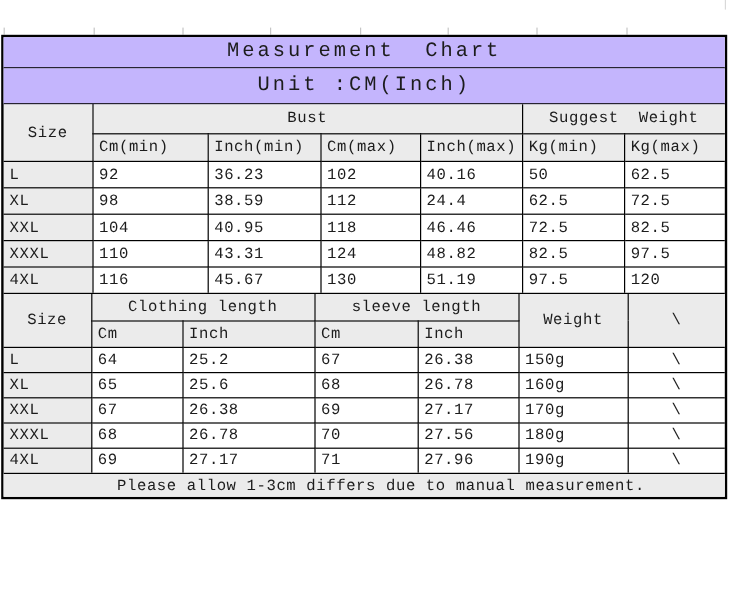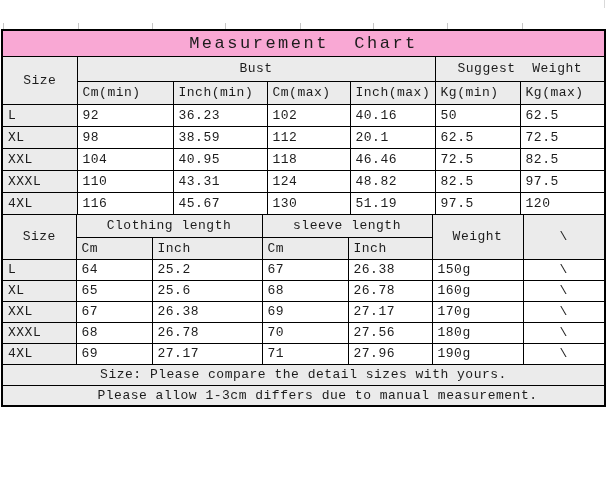--- a/index.html
+++ b/index.html
@@ -6,21 +6,21 @@
   body {
     width:608px; height:500px; position:relative; background:#ffffff;
     font-family:"Liberation Mono","DejaVu Sans Mono",monospace;
     color:#1c1c1c; overflow:hidden;
   }
   .chart {
     position:absolute; left:1px; top:29px; width:605px;
     border:2px solid #000; box-sizing:border-box; background:#fff;
   }
   .bar {
-    box-sizing:border-box; border-bottom:1px solid #000; background:#f9a8d4;
+    box-sizing:border-box; border-bottom:1px solid #000; background:#c4b5fd;
     text-align:center; white-space:pre; overflow:hidden;
   }
   .title-bar { height:26px; line-height:25px; font-size:17px; letter-spacing:2.5px; }
   .unit-bar  { height:30px; line-height:29px; font-size:17px; letter-spacing:2.5px; }
   table { border-collapse:collapse; table-layout:fixed; width:601px; border:hidden; }
   th, td {
     box-sizing:border-box; border:1px solid #000;
     font-size:13px; font-weight:normal; letter-spacing:0.5px;
     white-space:pre; overflow:hidden; padding:0 0 0 5px; text-align:left;
     vertical-align:middle;
@@ -48,20 +48,21 @@
 <div class="tick" style="left:225px"></div>
 <div class="tick" style="left:300px"></div>
 <div class="tick" style="left:373px"></div>
 <div class="tick" style="left:447px"></div>
 <div class="tick" style="left:522px"></div>
 <div class="tick-tr"></div>
 
 <div class="chart">
 
   <div class="bar title-bar">Measurement  Chart</div>
+  <div class="bar unit-bar">Unit :CM(Inch)</div>
 
   <table>
     <colgroup>
       <col style="width:74px">
         <col style="width:96px">
         <col style="width:94px">
       <col style="width:83px">
         <col style="width:85px">
         <col style="width:85px">
         <col style="width:84px">
@@ -87,21 +88,21 @@
       <td>102</td>
       <td>40.16</td>
       <td>50</td>
       <td>62.5</td>
     </tr>
     <tr class="h22">
       <td class="hd">XL</td>
       <td>98</td>
       <td>38.59</td>
       <td>112</td>
-      <td>20.1</td>
+      <td>24.4</td>
       <td>62.5</td>
       <td>72.5</td>
     </tr>
     <tr class="h22">
       <td class="hd">XXL</td>
       <td>104</td>
       <td>40.95</td>
       <td>118</td>
       <td>46.46</td>
       <td>72.5</td>
@@ -195,16 +196,15 @@
       <td>69</td>
       <td>27.17</td>
       <td>71</td>
       <td>27.96</td>
       <td>190g</td>
       <td class="c">\</td>
     </tr>
   </tbody>
     </table>
 
-  <div class="note n21">Size: Please compare the detail sizes with yours.</div>
   <div class="note n20">Please allow 1-3cm differs due to manual measurement.</div>
 
 </div>
 
 </body></html>

